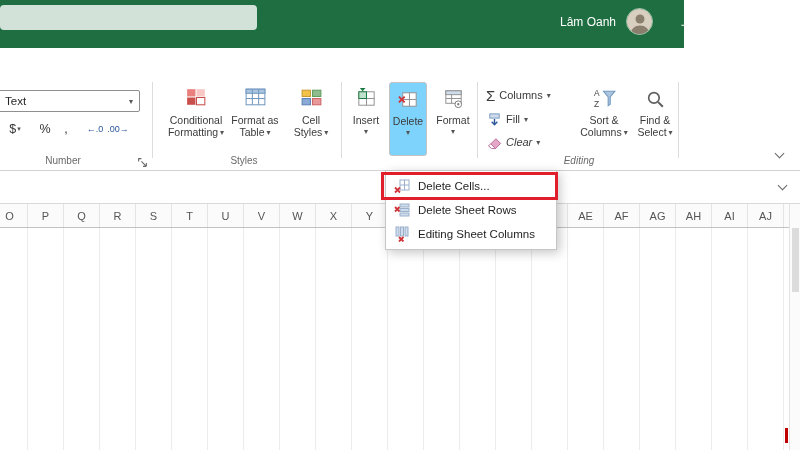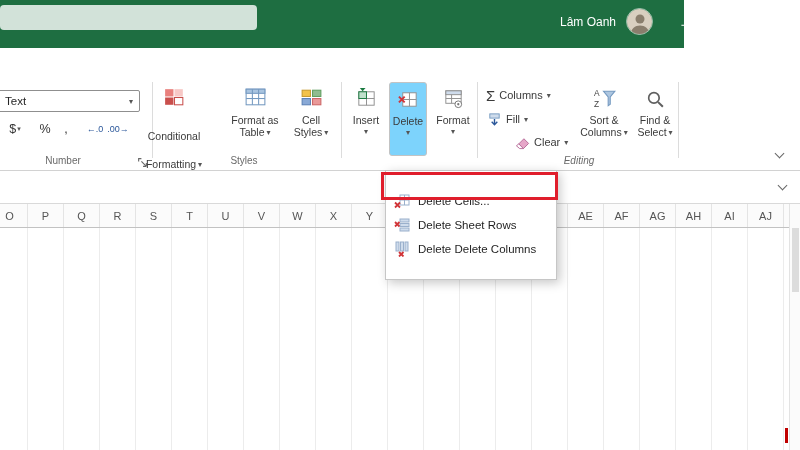--- a/index.html
+++ b/index.html
@@ -53,21 +53,21 @@
   .gridlines{position:absolute;left:0;top:0;width:100%;height:100%;}
   .grid-v{position:absolute;top:0;width:1px;height:222px;background:#ececec;}
 
   
   .vscroll{position:absolute;left:789px;top:204px;width:11px;height:246px;background:#fbfbfb;border-left:1px solid #e3e3e3;}
   .vthumb{position:absolute;left:2px;top:24px;width:7px;height:64px;background:#dcdcdc;}
 
   .redmark{position:absolute;left:785px;top:428px;width:3px;height:15px;background:var(--marker-red,#C00000);z-index:80;}
 
   
-  .menu{position:absolute;left:385px;top:170px;width:172px;background:#fff;border:1px solid #c6c6c6;box-shadow:3px 3px 10px rgba(0,0,0,.22);z-index:50;padding:18px 0;}
+  .menu{position:absolute;left:385px;top:170px;width:172px;background:#fff;border:1px solid #c6c6c6;box-shadow:3px 3px 10px rgba(0,0,0,.22);z-index:50;padding:3px 0;}
   .menu-item{height:24px;display:flex;align-items:center;gap:8px;padding:0 8px;font-size:11.5px;color:#1f1f1f;cursor:default;}
   .menu-item .micon{width:16px;height:16px;flex:none;display:flex;align-items:center;justify-content:center;}
 
   .annot{position:absolute;left:381px;top:172px;width:177px;height:28px;border:3px solid var(--annotation-red,#E01E2C);z-index:60;pointer-events:none;}
 </style>
 </head>
 <body>
 
 <div class="stage">
 
@@ -120,21 +120,21 @@
     <div class="grplabel" style="left:0;width:126px;">Number</div>
     <span class="launcher">
       <svg viewBox="0 0 10 10" width="11" height="11">
         <path d="M1.5 4 V1.5 H4" fill="none" stroke="#666" stroke-width="1"></path>
         <path d="M4 4 L8.5 8.5 M8.5 8.5 v-3 M8.5 8.5 h-3" fill="none" stroke="#666" stroke-width="1"></path>
       </svg>
     </span>
 
     <div class="vsep" style="left:152px;"></div>
 
-    <div class="bigbtn" style="left:141px;width:66px;gap:16px;">
+    <div class="bigbtn" style="left:163px;width:66px;">
       <span class="icon">
         <svg viewBox="0 0 24 24" width="25" height="25">
           <rect x="3" y="4" width="8" height="7" fill="#e9807d"></rect>
           <rect x="12" y="4" width="8" height="7" fill="#f7c8c6"></rect>
           <rect x="3" y="12" width="8" height="7" fill="#c94f4c"></rect>
           <rect x="12" y="12" width="8" height="7" fill="#ffffff" stroke="#c94f4c"></rect>
         </svg>
       </span>
       <span class="l1">Conditional</span>
       <span class="l2">
@@ -232,21 +232,21 @@
     <div class="rowbtn" style="left:487px;top:61px;">
       <span style="display:flex;">
         <svg viewBox="0 0 16 16" width="15" height="15">
           <rect x="3" y="2" width="10" height="4.5" fill="#cfdcec" stroke="#7499c0"></rect>
           <path d="M8 7.5 v5.5 M5 10.5 L8 13.5 L11 10.5" stroke="#2b579a" stroke-width="1.5" fill="none"></path>
         </svg>
       </span>
       <span>Fill</span>
       <span class="arrow" style="font-size:8px;color:#555;">▾</span>
     </div>
-    <div class="rowbtn" style="left:515px;top:84px;">
+    <div class="rowbtn" style="left:487px;top:84px;font-style:italic;">
       <span style="display:flex;">
         <svg viewBox="0 0 16 16" width="15" height="15">
           <path d="M4 9.5 L9.5 4 L14.5 9 L9 14.5 Z" fill="#e6a6c8" stroke="#b56a96"></path>
           <path d="M4 9.5 L9 14.5 L5 14.5 L1.5 11.5 Z" fill="#fff" stroke="#b56a96"></path>
         </svg>
       </span>
       <span>Clear</span>
       <span class="arrow" style="font-size:8px;color:#555;">▾</span>
     </div>
 
@@ -373,19 +373,19 @@
     </div>
     <div class="menu-item">
       <span class="micon">
         <svg viewBox="0 0 16 16" width="16" height="16">
           <rect x="2" y="1" width="3" height="9" fill="#cfdcec" stroke="#9ab0cc"></rect>
           <rect x="6.5" y="1" width="3" height="9" fill="#cfdcec" stroke="#9ab0cc"></rect>
           <rect x="11" y="1" width="3" height="9" fill="#cfdcec" stroke="#9ab0cc"></rect>
           <path d="M5 11 L9.5 15.5 M9.5 11 L5 15.5" stroke="#d13438" stroke-width="1.8"></path>
         </svg>
       </span>
-      <span>Delete Delete Columns</span>
+      <span>Editing Sheet Columns</span>
     </div>
   </div>
 
   <div class="annot"></div>
 
 </div>
 
 </body></html>

